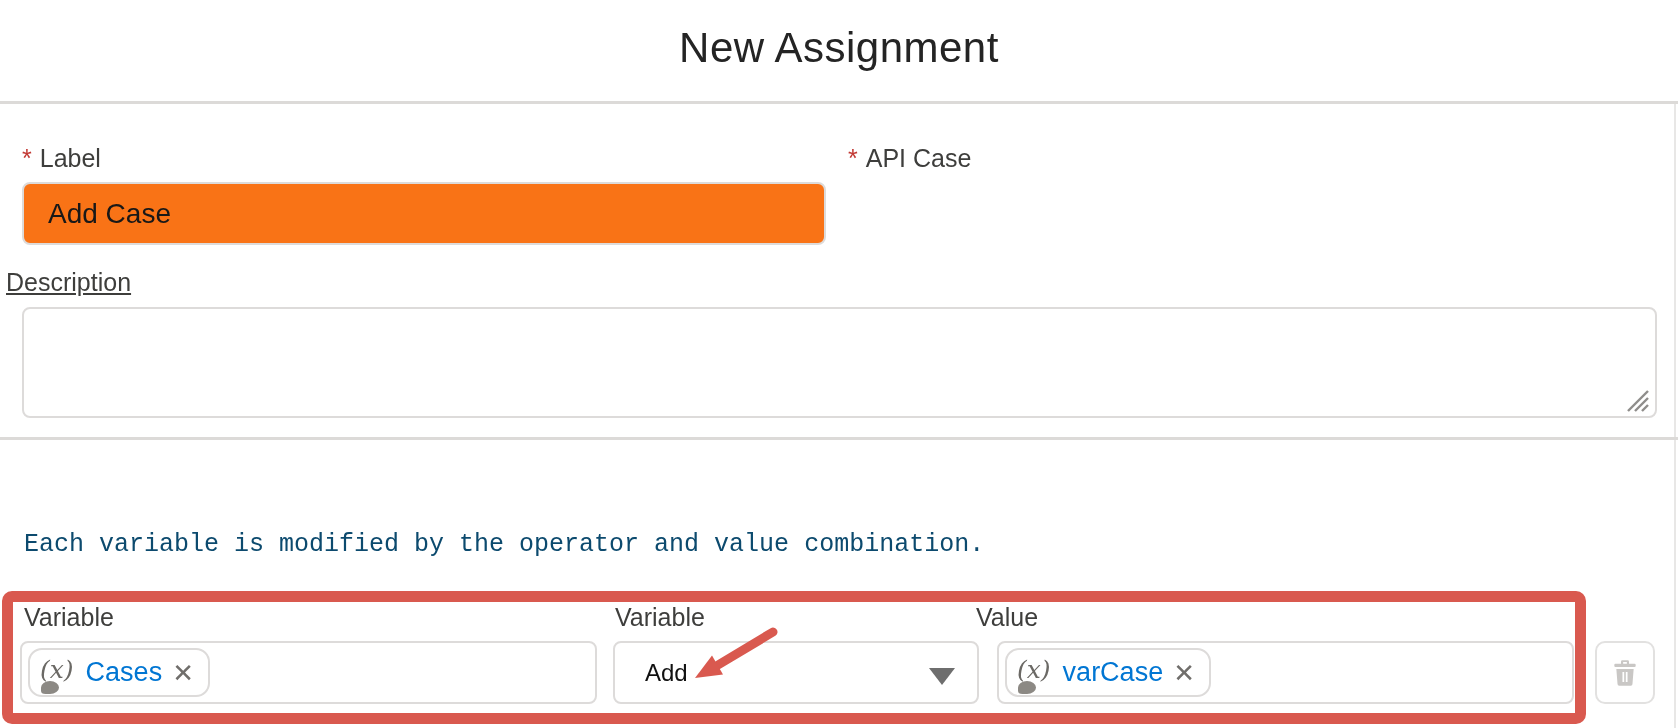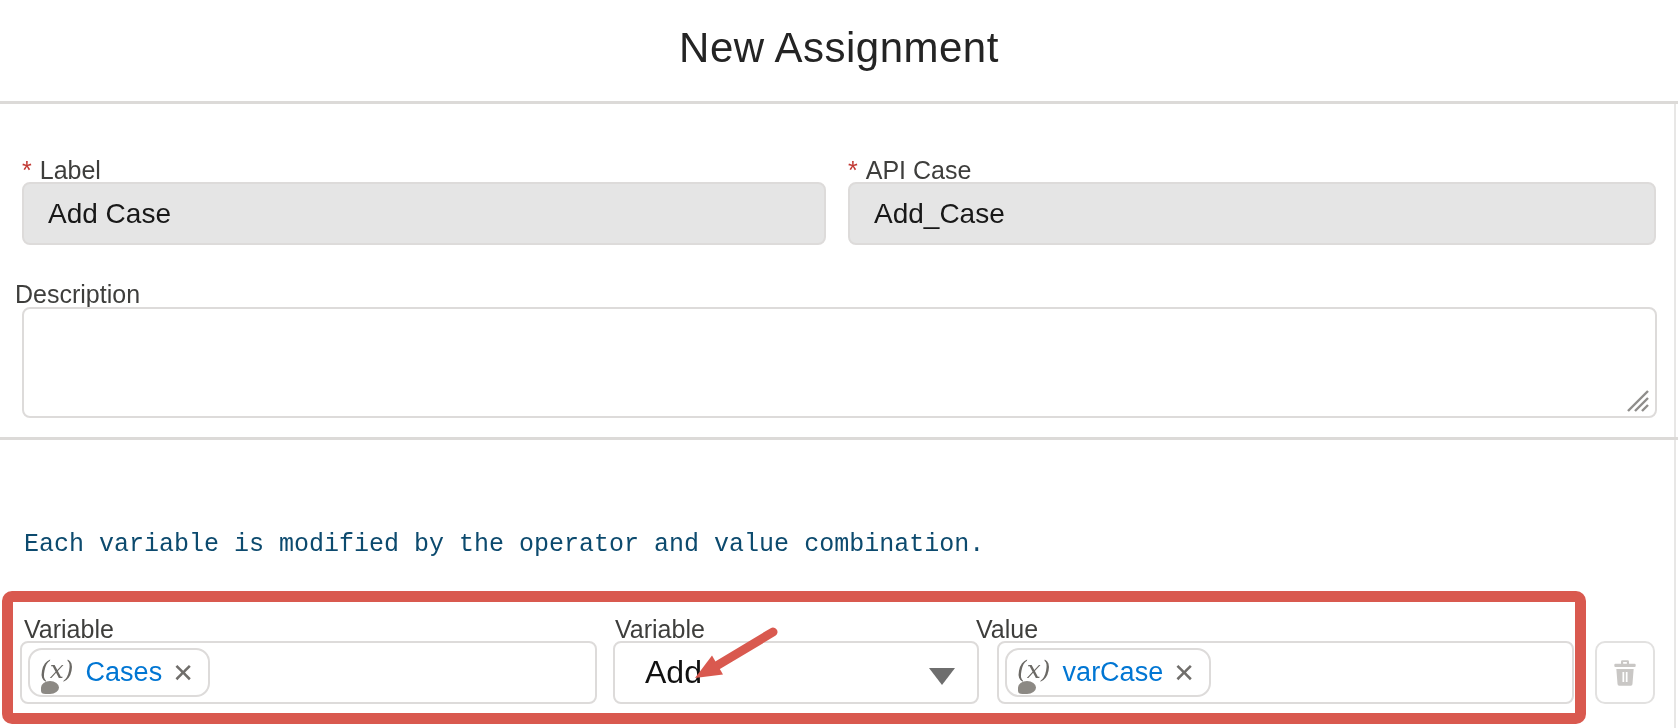--- a/index.html
+++ b/index.html
@@ -21,27 +21,27 @@
   .title{
     position:absolute;top:24px;left:0;width:100%;
     text-align:center;font-size:42px;font-weight:300;color:#242424;letter-spacing:.5px;
   }
   .divider{position:absolute;left:0;width:100%;height:3px;background:var(--divider);}
   .divider-top{top:101px;}
   .divider-mid{top:437px;}
   .edge-line{position:absolute;top:104px;right:2px;width:2px;height:624px;background:#e8e7e6;}
 
   .field-label{
-    position:absolute;font-size:25px;color:var(--label);line-height:30px;white-space:nowrap;margin-top:12px;
+    position:absolute;font-size:25px;color:var(--label);line-height:30px;white-space:nowrap;
   }
   .req{color:var(--asterisk);margin-right:8px;font-size:25px;}
 
   .text-input{
     position:absolute;height:63px;border:2px solid var(--border);border-radius:8px;
-    background:#e5e5e5;font-family:"Liberation Sans",sans-serif;
+    background:#f97316;font-family:"Liberation Sans",sans-serif;
     font-size:28px;color:var(--text);padding:0 24px;outline:none;width:100%;
   }
   .input-wrap{position:absolute;}
   .input-wrap .text-input{position:relative;left:0;top:0;}
 
   .desc-textarea{
     position:absolute;left:22px;top:307px;width:1635px;height:111px;
     border:2px solid var(--border);border-radius:8px;background:#fff;resize:none;
     font-family:"Liberation Sans",sans-serif;font-size:26px;padding:12px 22px;outline:none;
   }
@@ -75,21 +75,21 @@
     font-size:25px;color:#6b6965;line-height:1;padding:0 2px 6px 0;
   }
   .res-icon::after{
     content:"";position:absolute;left:1px;bottom:-6px;width:18px;height:13px;
     background:#8c8984;border-radius:60% 60% 60% 30%;
   }
   .pill-text{font-size:27px;color:var(--blue);}
   .pill-x{font-size:26px;color:var(--icon-gray);font-weight:400;cursor:pointer;line-height:1;}
 
   .op-select{cursor:pointer;}
-  .op-text{font-size:32px;color:#111;padding-left:24px;text-align:right;}
+  .op-text{font-size:24px;color:#111;padding-left:24px;text-align:right;}
   .caret{
     position:absolute;right:22px;top:25px;width:0;height:0;
     border-left:13px solid transparent;border-right:13px solid transparent;
     border-top:17px solid #6e6e6e;
   }
 
   .trash-btn{
     position:absolute;left:1595px;top:641px;width:60px;height:63px;
     border:2px solid #e2e1e0;border-radius:10px;background:#fff;cursor:pointer;z-index:2;
     display:flex;align-items:center;justify-content:center;
@@ -109,25 +109,22 @@
   <div class="field-label" style="left:22px;top:143px;">
     <span class="req">*</span><span>Label</span>
   </div>
   <div class="input-wrap" style="left:22px;top:182px;width:804px;">
     <input class="text-input" type="text" value="Add Case" style="">
   </div>
 
   <div class="field-label" style="left:848px;top:143px;">
     <span class="req">*</span><span>API Case</span>
   </div>
-  <div class="input-wrap" style="left:848px;top:182px;width:808px;">
-    <input class="text-input" type="text" value="Add_Case" style="">
-  </div>
 
-  <div class="field-label" style="left:15px;top:267px;">
+  <div class="field-label" style="left:6px;top:267px;text-decoration:underline;">
     <span>Description</span>
   </div>
   <textarea class="desc-textarea" style=""></textarea>
   <svg class="resize-handle" viewBox="0 0 28 28">
     <g stroke="#8f8d8b" stroke-width="2.4" fill="none">
       <line x1="6" y1="26" x2="26" y2="6"></line>
       <line x1="13" y1="26" x2="26" y2="13"></line>
       <line x1="20" y1="26" x2="26" y2="20"></line>
     </g>
   </svg>

